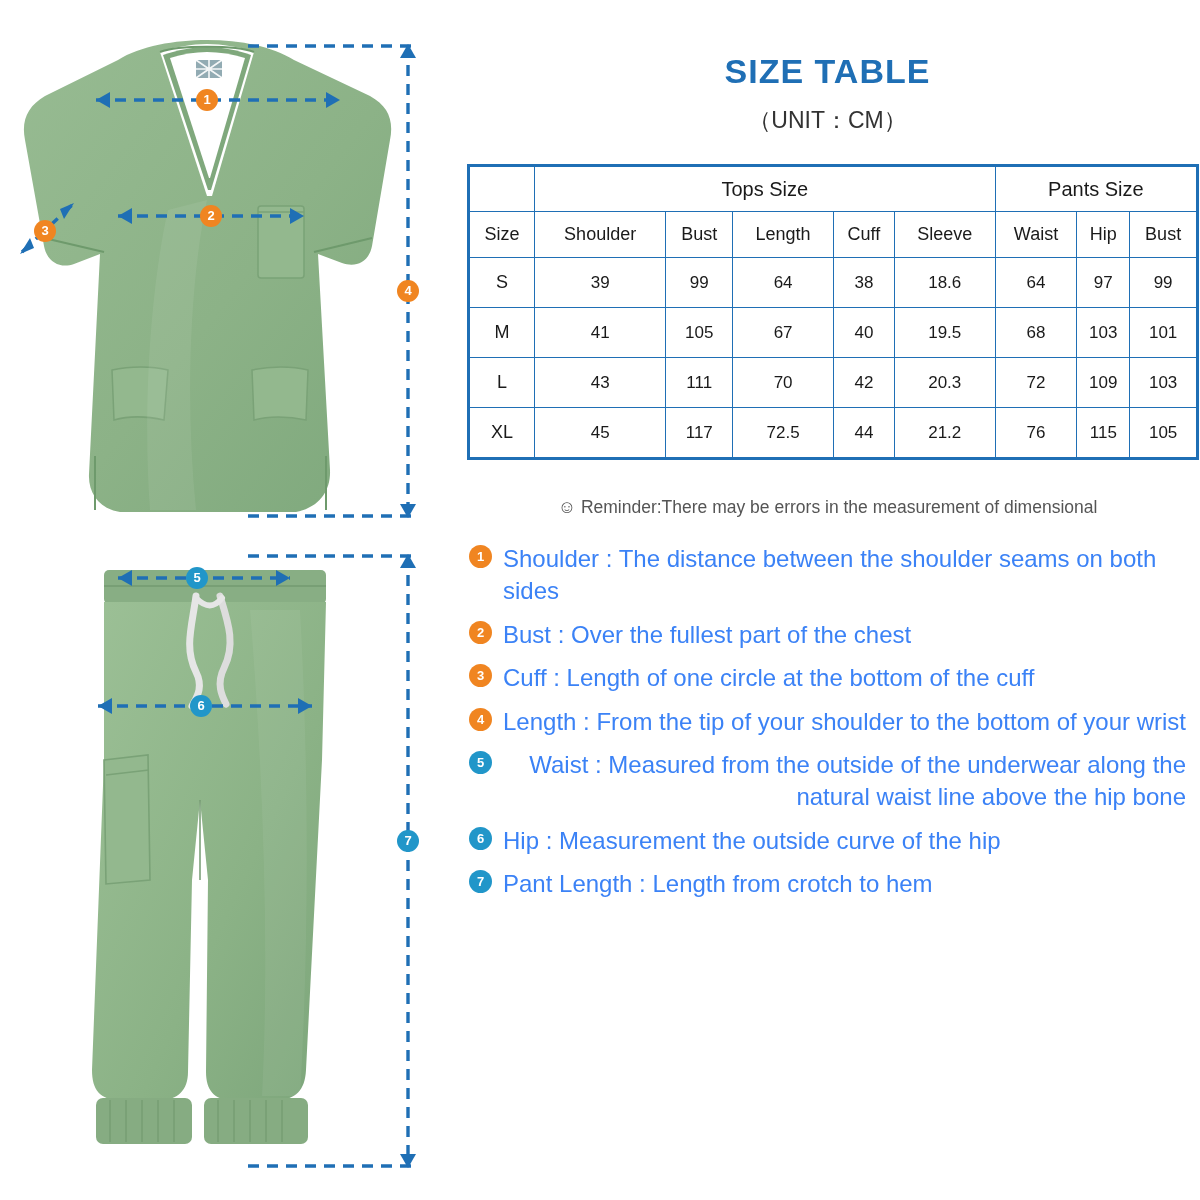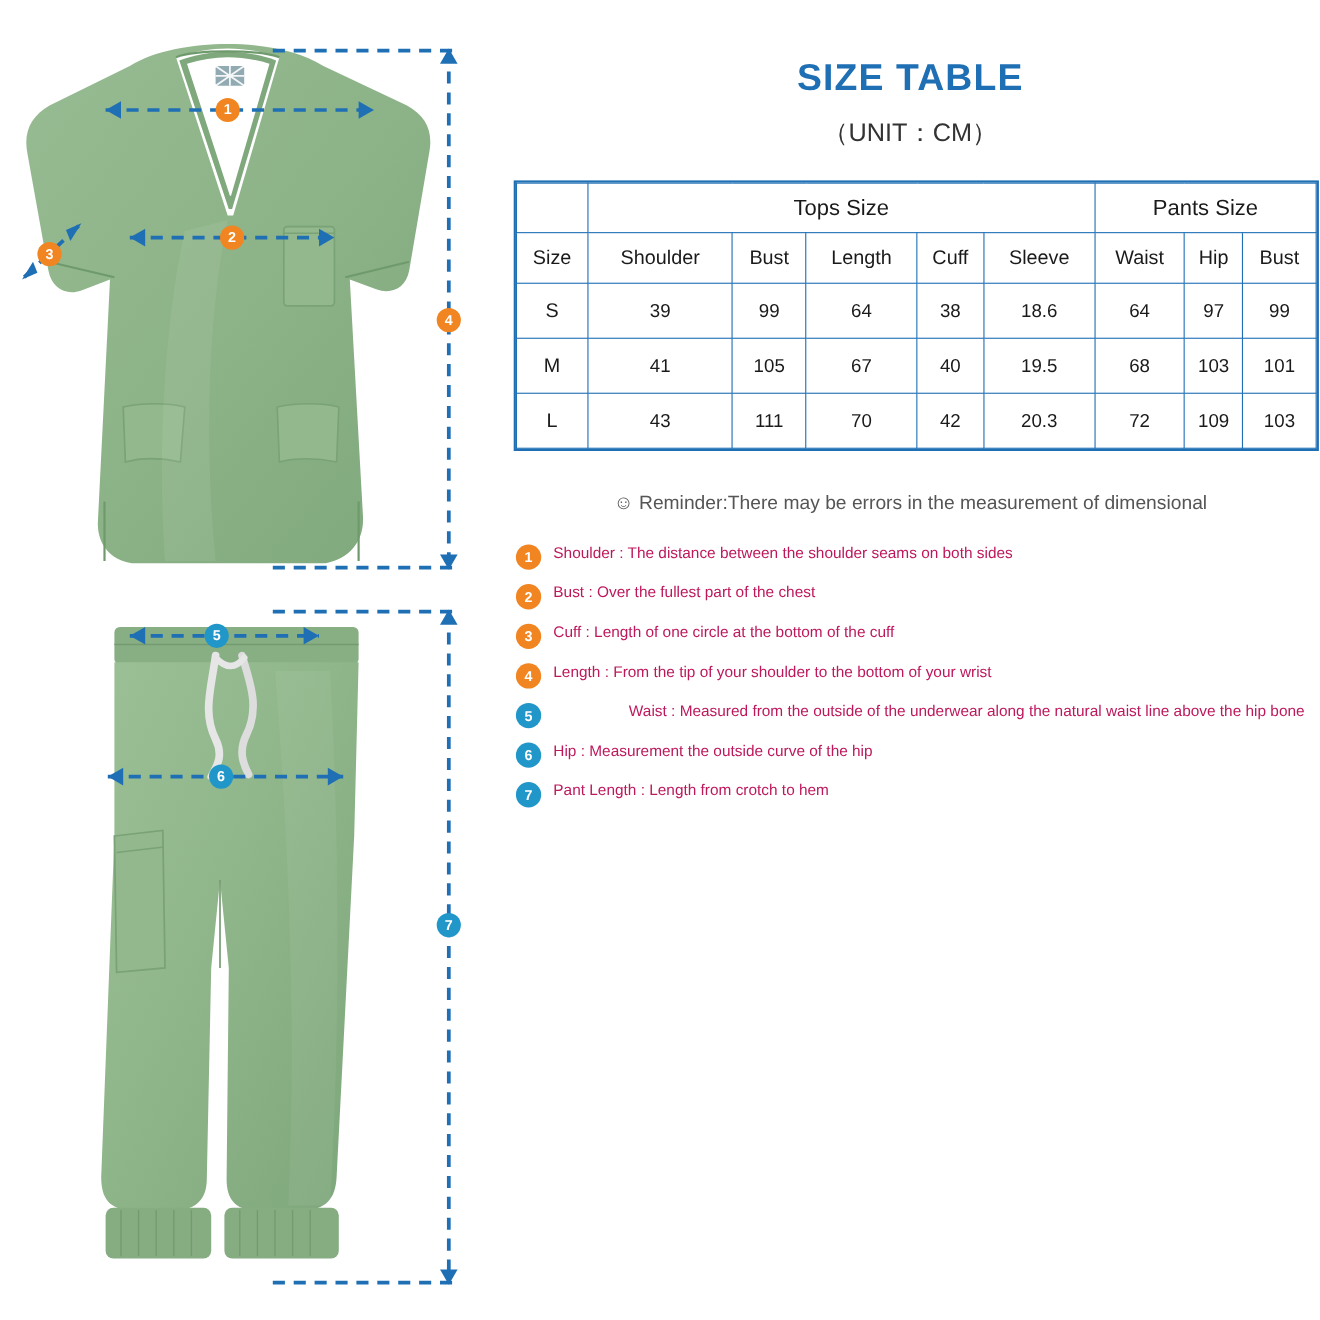--- a/index.html
+++ b/index.html
@@ -127,22 +127,22 @@
     font-size: 13px;
     font-weight: bold;
     line-height: 23px;
     text-align: center;
     margin-right: 11px;
     margin-top: 2px;
   }
   .note .badge-inline.orange { background: #f08521; }
   .note .badge-inline.blue   { background: #2196c9; }
   .note .note-text {
-    font-size: 14px;
-    color: #be185d;
+    font-size: 24px;
+    color: #3b82f6;
     line-height: 1.35;
     flex: 1;
   }
   .note.centered .note-text { text-align: right; }
 </style>
 </head>
 <body>
 
 <div class="page">
 
@@ -359,20 +359,31 @@
             <td class="size-cell">L</td>
             <td>43</td>
             <td>111</td>
             <td>70</td>
             <td>42</td>
             <td>20.3</td>
             <td>72</td>
             <td>109</td>
             <td>103</td>
           </tr>
+          <tr>
+            <td class="size-cell">XL</td>
+            <td>45</td>
+            <td>117</td>
+            <td>72.5</td>
+            <td>44</td>
+            <td>21.2</td>
+            <td>76</td>
+            <td>115</td>
+            <td>105</td>
+          </tr>
         </tbody>
       </table>
     </div>
 
     <div class="reminder">
       <span class="smiley">☺</span>
       <span>Reminder:There may be errors in the measurement of dimensional</span><br>
     </div>
 
     <div class="notes">

